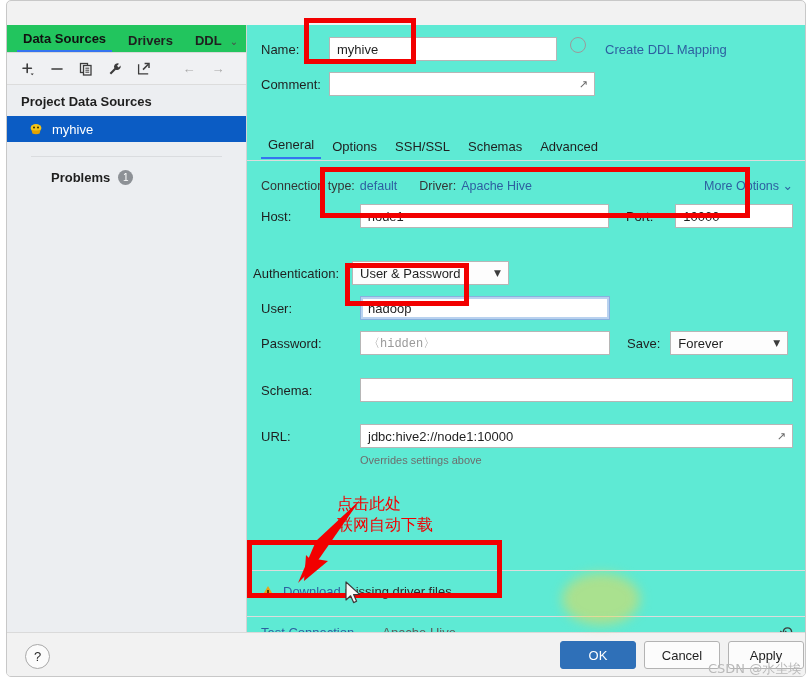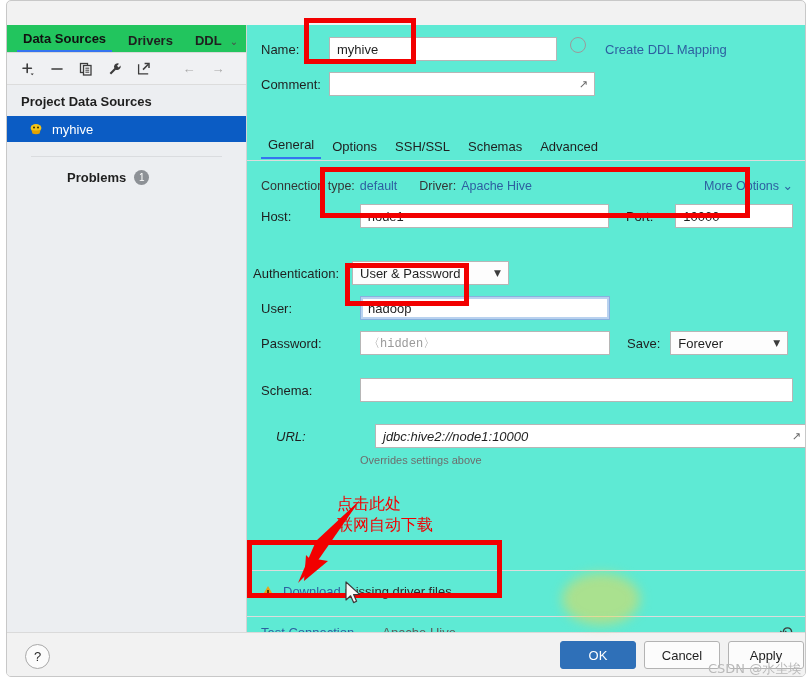--- a/index.html
+++ b/index.html
@@ -162,21 +162,21 @@
     margin-right: 9px;
     position: relative;
     flex: none;
   }
   #lp-sep {
     margin: 14px 24px 0 24px;
     border-top: 1px solid #dadcdf;
   }
   #problems-row {
     display: flex; align-items: center;
-    padding: 13px 0 0 60px;
+    padding: 13px 0 0 44px;
     font-size: 13px;
     font-weight: bold;
     color: #1f1f1f;
   }
   #problems-badge {
     margin-left: 8px;
     width: 15px; height: 15px;
     border-radius: 50%;
     background: #8d9196;
     color: #ffffff;
@@ -572,21 +572,21 @@
           <span>Forever</span>
           <span class="caret">▼</span>
         </span>
       </div>
 
       <div class="row" style="left:14px; top:353px; width:532px;">
         <span class="lbl" style="width:99px;">Schema:</span>
         <span class="field" style="width:433px;"></span>
       </div>
 
-      <div class="row" style="left:29px; top:399px; width:532px;font-style:italic;">
+      <div class="row" style="left:14px; top:399px; width:532px;">
         <span class="lbl" style="width:99px;">URL:</span>
         <span class="field" style="width:433px;">
           <span>jdbc:hive2://node1:10000</span>
           <span class="expand-glyph">↗</span>
         </span>
       </div>
       <div id="overrides-note">Overrides settings above</div>
 
       <div id="hl-blob"></div>
 

